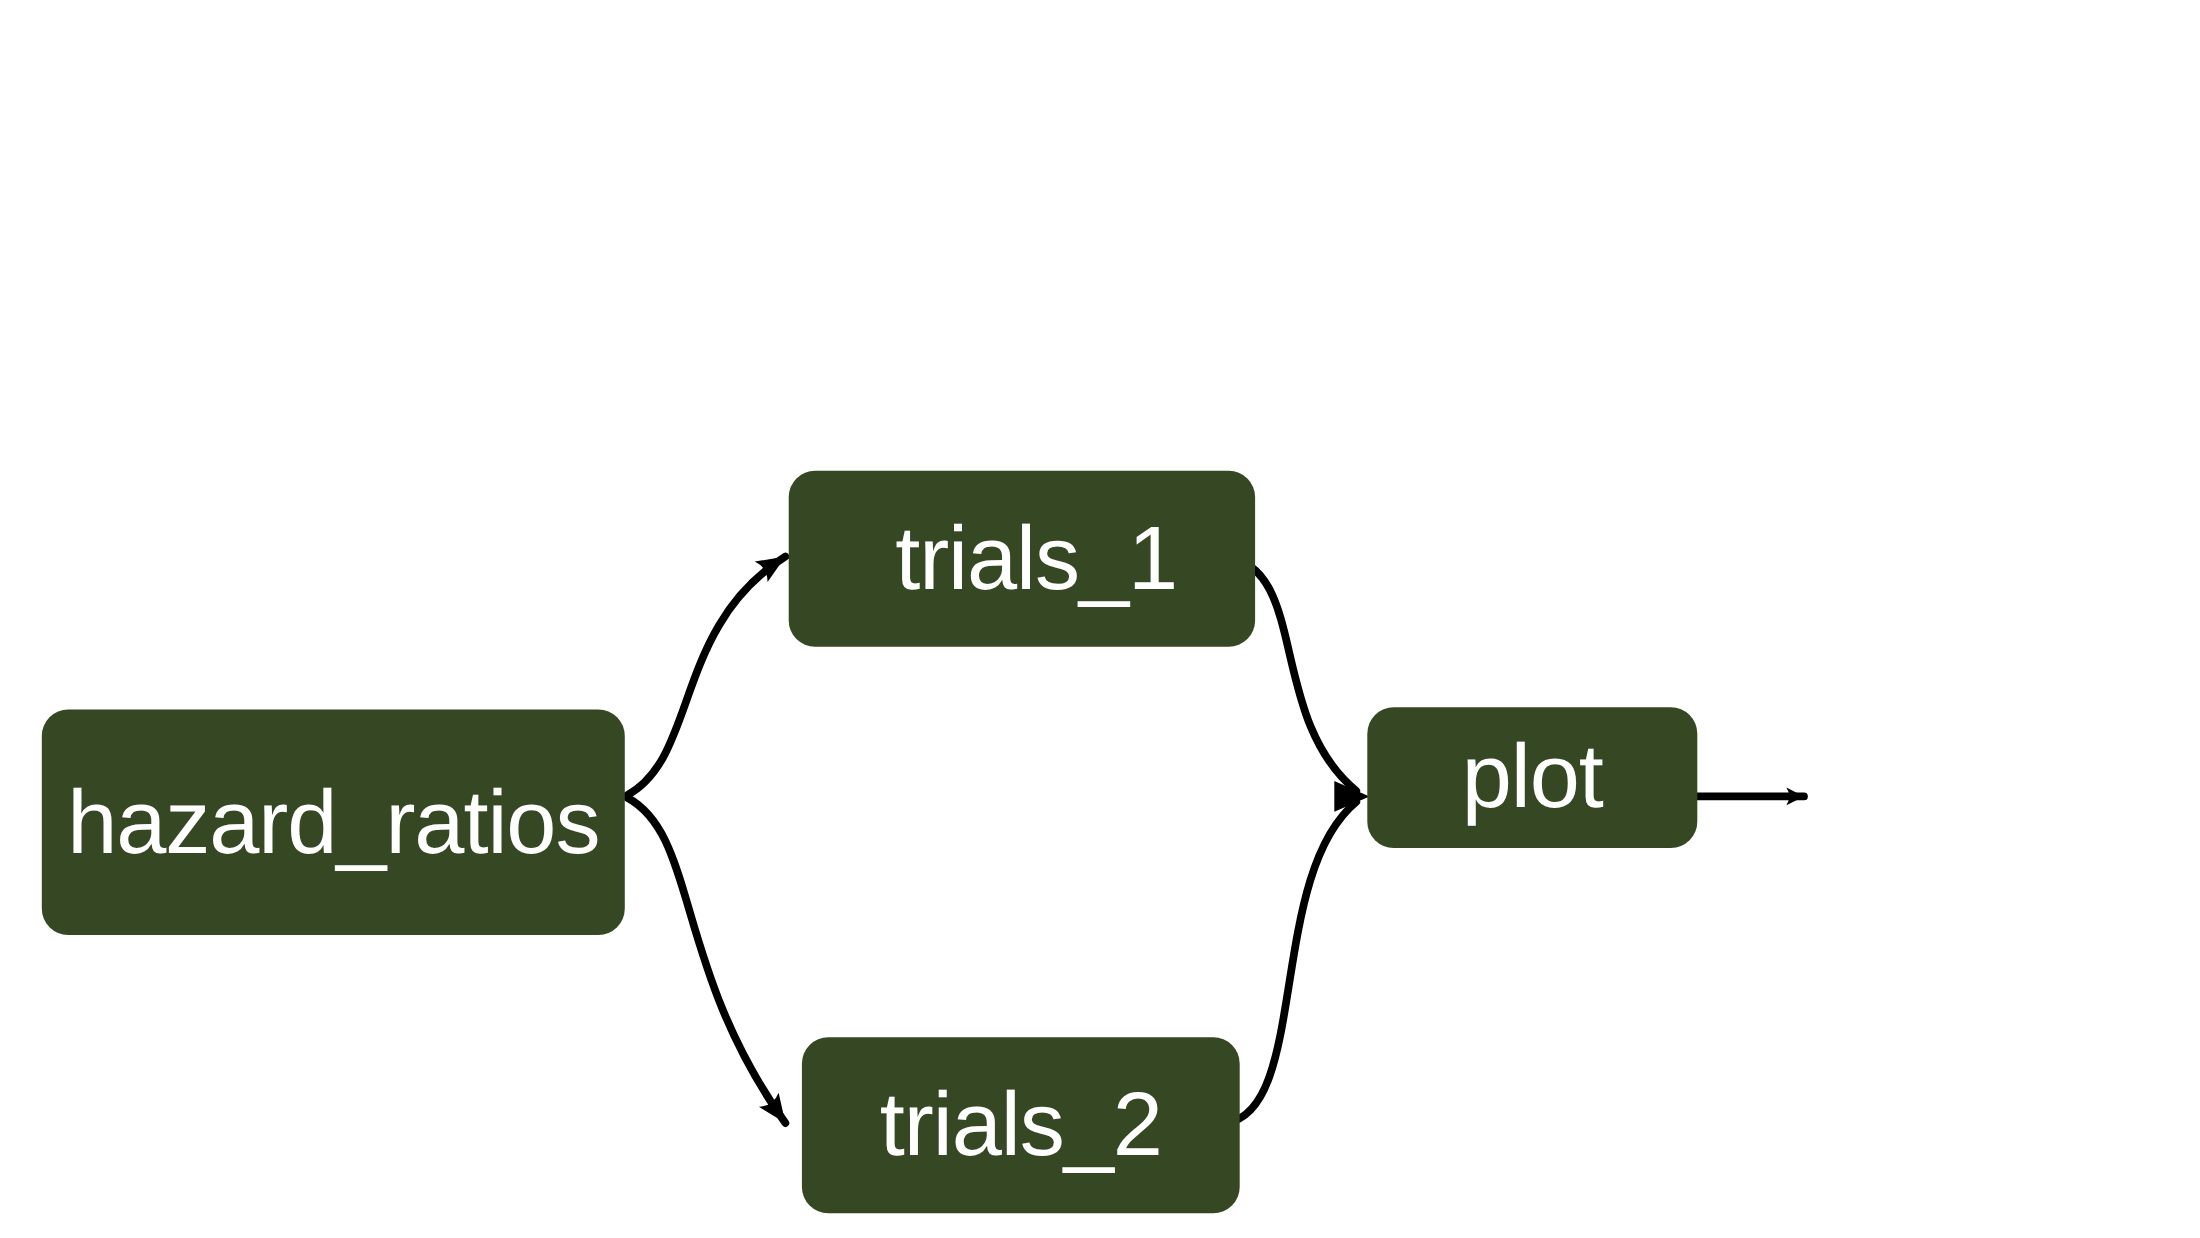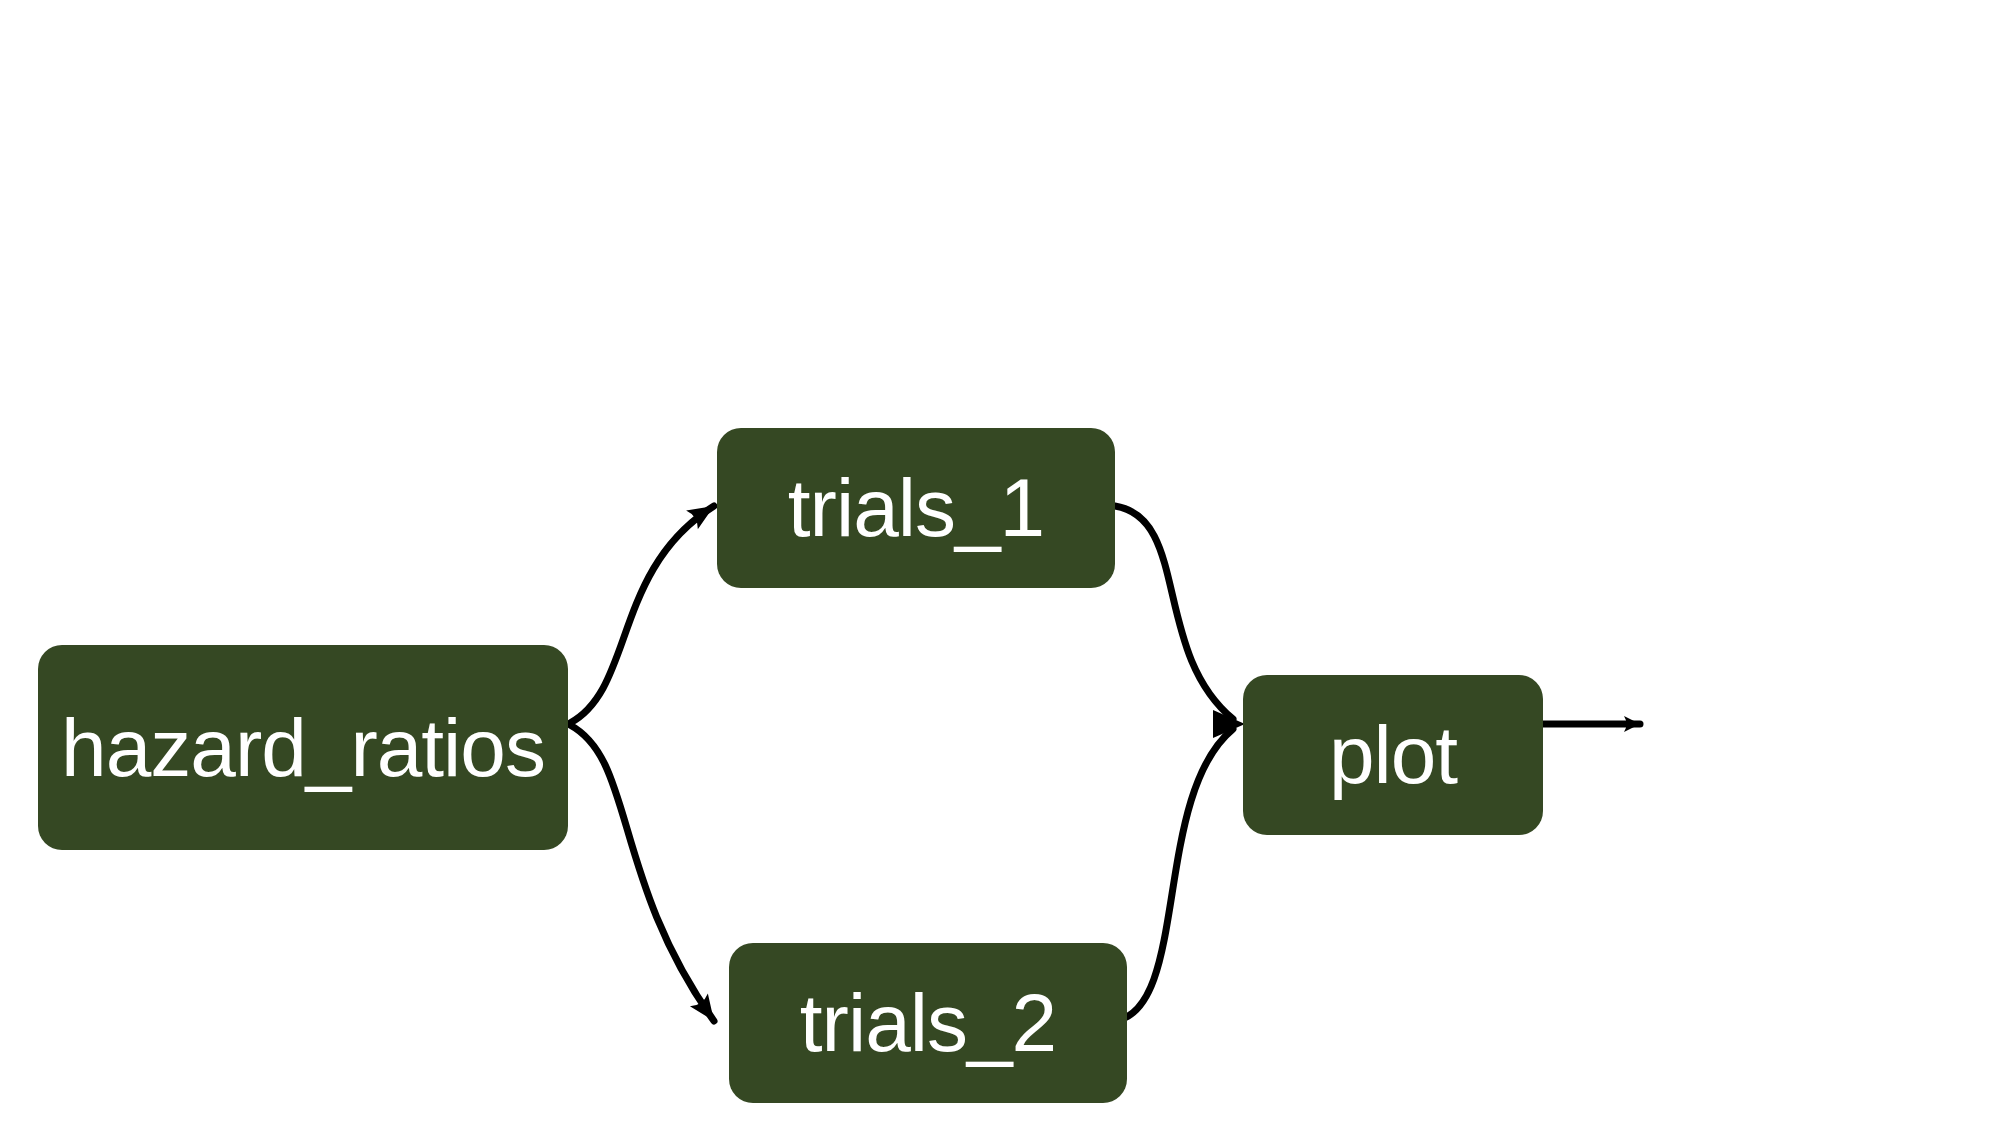--- a/index.html
+++ b/index.html
@@ -43,23 +43,23 @@
     color: var(--node-text, #ffffff);
     border-radius: 24px;
     font-size: 82px;
     letter-spacing: -1px;
     line-height: 1;
     white-space: nowrap;
     user-select: none;
   }
   
   #node-hazard_ratios { left: 38px;   top: 645px; width: 530px; height: 205px; }
-  #node-trials_1      { left: 717px;  top: 428px; width: 398px; height: 160px; }
+  #node-trials_1      { left: 717px;  top: 428px; width: 398px; height: 160px; padding-left: 26px; }
   #node-trials_2      { left: 717px;  top: 943px; width: 398px; height: 160px; margin-left: 12px; }
-  #node-plot          { left: 1243px; top: 643px; width: 300px; height: 160px; margin-top: 32px; }
+  #node-plot          { left: 1243px; top: 643px; width: 300px; height: 128px; }
   #node-quarto        { left: 1642px; top: 645px; width: 347px; height: 158px; }
 </style>
 </head>
 <body>
 
 <div class="stage">
 
   <svg class="edges-layer" viewBox="0 0 2000 1125" xmlns="http://www.w3.org/2000/svg">
     <defs>
       <marker id="arrow" viewBox="0 0 30 26" refX="28" refY="13" markerWidth="30" markerHeight="26" markerUnits="userSpaceOnUse" orient="auto">

